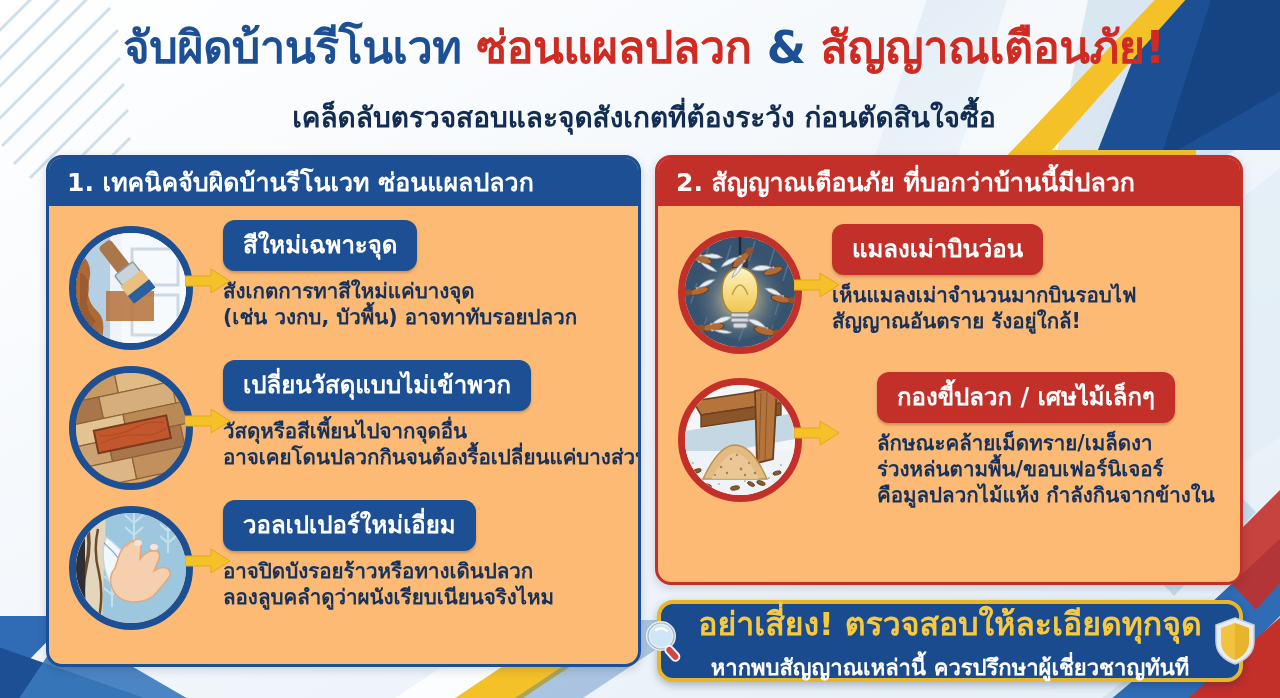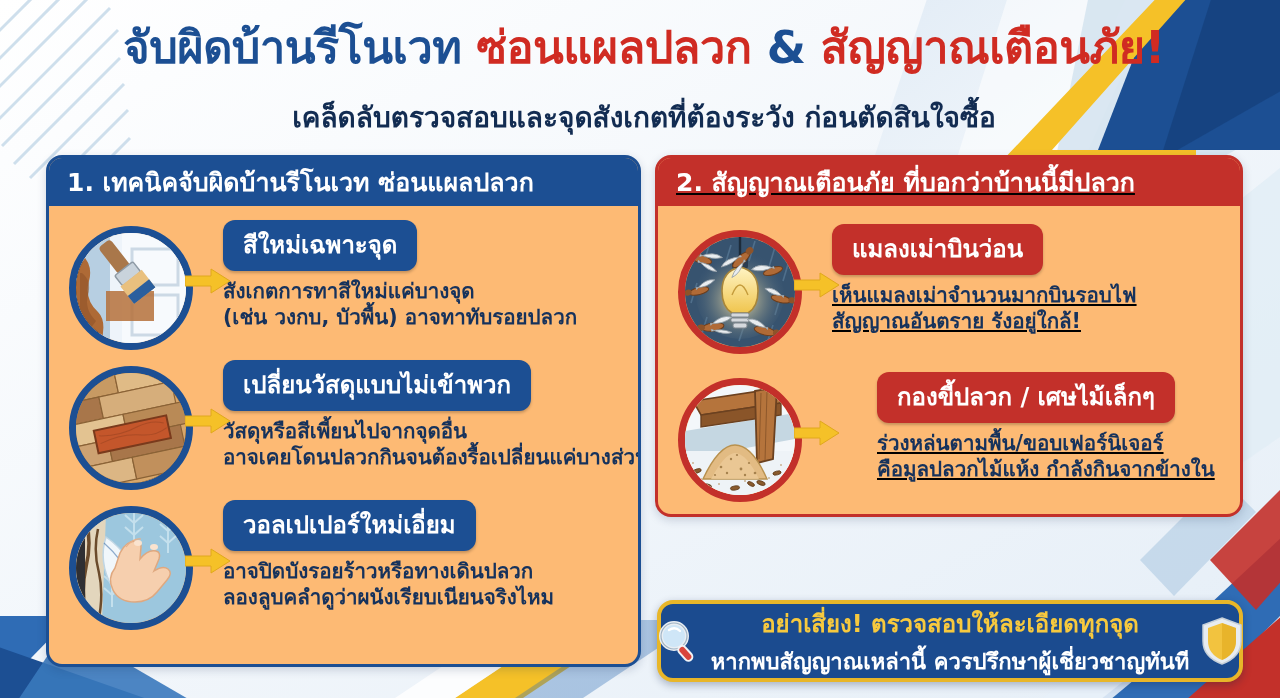--- a/index.html
+++ b/index.html
@@ -30,21 +30,21 @@
   }
 
   
   .panel {
     position:absolute; z-index:6;
     background:#fdba74; border-radius:16px;
     box-shadow:0 3px 10px rgba(20,40,80,.18);
     overflow:hidden;
   }
   .panel-left  { left:46px;  top:155px; width:595px; height:512px; border:3px solid #1c4f93; }
-  .panel-right { left:655px; top:155px; width:588px; height:362px; border:3px solid #c3302a;text-decoration:underline; }
+  .panel-right { left:655px; top:155px; width:588px; height:430px; border:3px solid #c3302a; }
 
   .panel-head {
     height:48px; display:flex; align-items:center;
     padding:0 0 0 18px; color:#fff; font-size:25px; font-weight:bold;
     white-space:nowrap;
   }
   .panel-left .panel-head  { background:#1c4f93; }
   .panel-right .panel-head { background:#c3302a; }
 
   .panel-body { padding:8px 0 0 0; }
@@ -79,21 +79,21 @@
   }
 
   
   .footer {
     position:absolute; left:657px; top:600px; width:586px; height:82px;
     background:#1b4b8f; border:4px solid #e8b629; border-radius:16px;
     z-index:7; display:flex; align-items:center; justify-content:center;
     box-shadow:0 3px 8px rgba(10,30,70,.3);
   }
   .footer-center { text-align:center; padding:0 6px; }
-  .f-line1 { font-size:24px; font-weight:bold; color:#f7c93e; white-space:nowrap; }
+  .f-line1 { font-size:32px; font-weight:bold; color:#f7c93e; white-space:nowrap; }
   .f-line2 { font-size:22px; font-weight:bold; color:#ffffff; white-space:nowrap; margin-top:1px; }
   .footer-ico { flex:0 0 auto; width:54px; display:flex; justify-content:center; }
 </style>
 </head>
 <body>
 
 <svg id="bg" width="1280" height="698" viewBox="0 0 1280 698">
   <defs>
     <linearGradient id="gSky" x1="0" y1="0" x2="1" y2="1">
       <stop offset="0" stop-color="#ffffff"></stop>
@@ -422,20 +422,21 @@
             </g>
           </svg>
         </div>
         <svg class="arrow" viewBox="0 0 46 26">
           <path d="M0,8 H26 V1 L45,13 L26,25 V18 H0 Z" fill="#f5c128" stroke="#e0a81c" stroke-width="1"></path>
         </svg>
       </div>
       <div class="row-text">
         <span class="badge badge-red">กองขี้ปลวก / เศษไม้เล็กๆ</span>
         <div class="desc">
+          <div>ลักษณะคล้ายเม็ดทราย/เมล็ดงา</div>
           <div>ร่วงหล่นตามพื้น/ขอบเฟอร์นิเจอร์</div>
           <div>คือมูลปลวกไม้แห้ง กำลังกินจากข้างใน</div>
         </div>
       </div>
     </div>
 
   </div>
 </section>
 
 <div class="footer">

